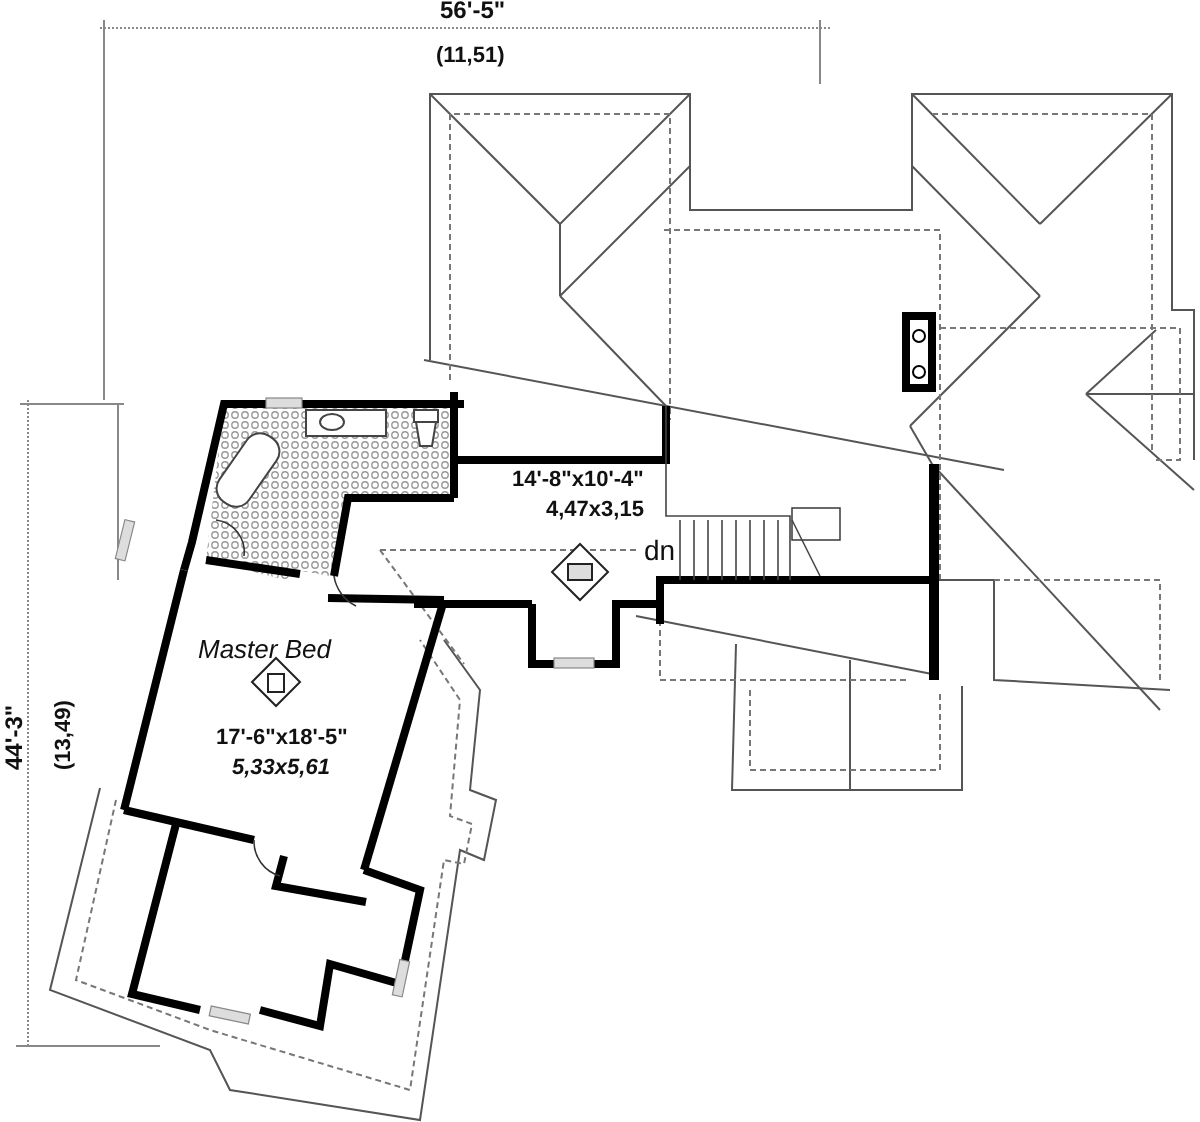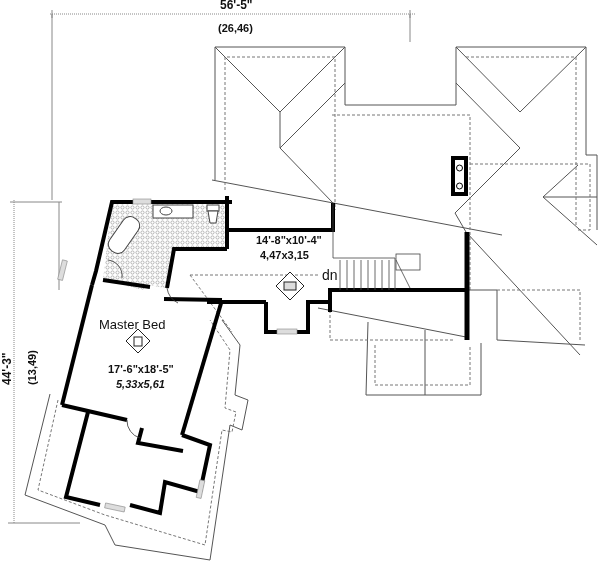--- a/index.html
+++ b/index.html
@@ -157,24 +157,24 @@
     <polygon points="138,329 150,341 138,353 126,341"></polygon>
     <rect x="134" y="337" width="8" height="9" fill="#fff"></rect>
   </g>
   <g stroke="#222" fill="#fff" stroke-width="1">
     <polygon points="290,272 304,286 290,300 276,286"></polygon>
     <rect x="284" y="282" width="12" height="8" fill="#ddd"></rect>
   </g>
 </svg>
 
 <div class="lbl dim-top" style="left:220px;top:-2px;">56'-5"</div>
-<div class="lbl dim-metric" style="left:218px;top:22px;">(26,46)</div>
+<div class="lbl dim-metric" style="left:218px;top:22px;">(11,51)</div>
 <div class="lbl dim-top vert" style="left:0px;top:385px;">44'-3"</div>
 <div class="lbl dim-metric vert" style="left:26px;top:385px;">(13,49)</div>
 
-<div class="lbl room-name" style="left:99px;top:317px;">Master Bed</div>
+<div class="lbl room-name" style="left:99px;top:317px;font-style:italic;">Master Bed</div>
 <div class="lbl room-dim" style="left:108px;top:362px;">17'-6"x18'-5"</div>
 <div class="lbl room-dim" style="left:116px;top:377px;font-style:italic;">5,33x5,61</div>
 
 <div class="lbl room-dim" style="left:256px;top:233px;">14'-8"x10'-4"</div>
-<div class="lbl room-dim" style="left:260px;top:248px;">4,47x3,15</div>
+<div class="lbl room-dim" style="left:273px;top:248px;">4,47x3,15</div>
 
 <div class="lbl room-name" style="left:322px;top:267px;font-size:14px;">dn</div>
 
 </body></html>

